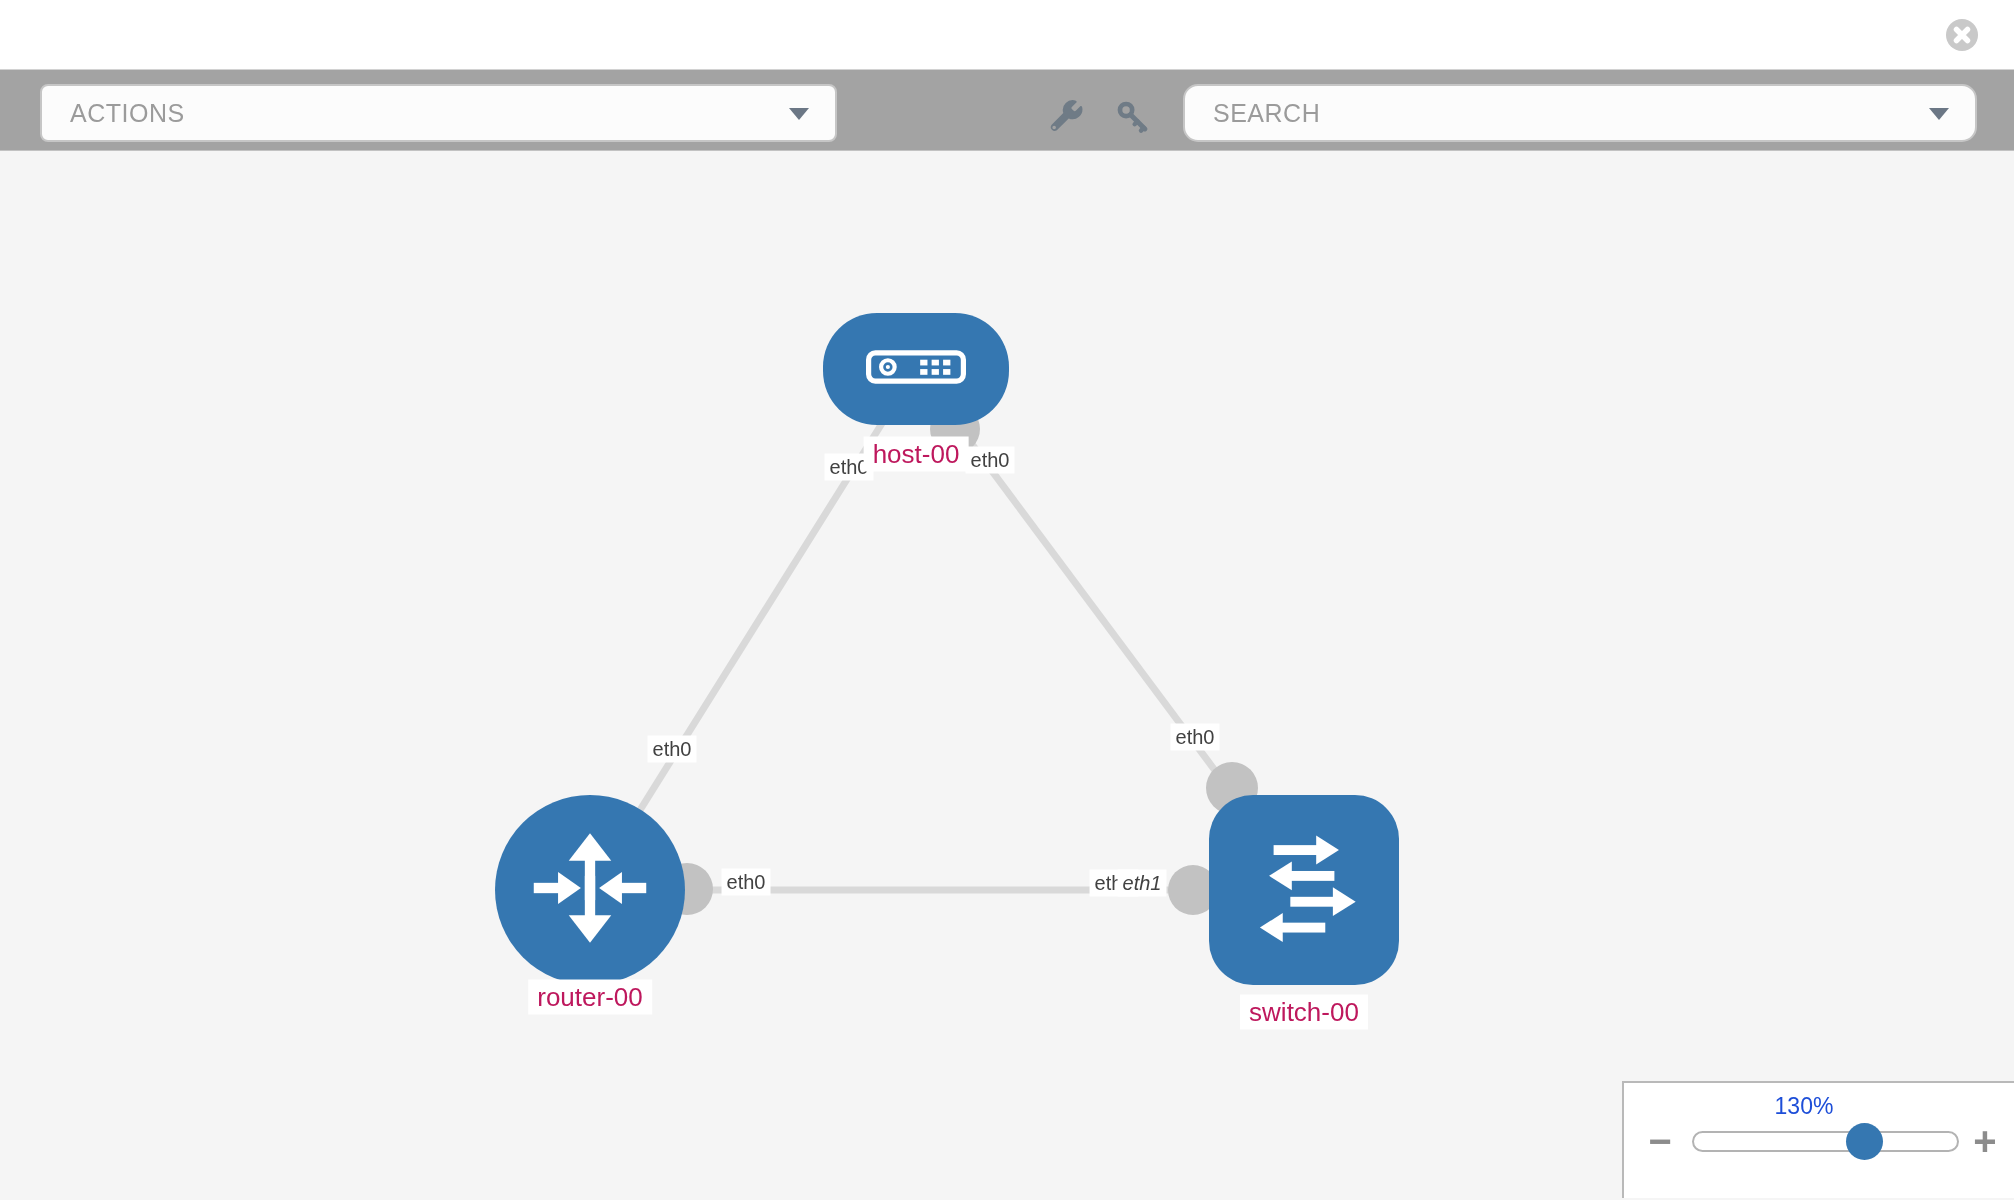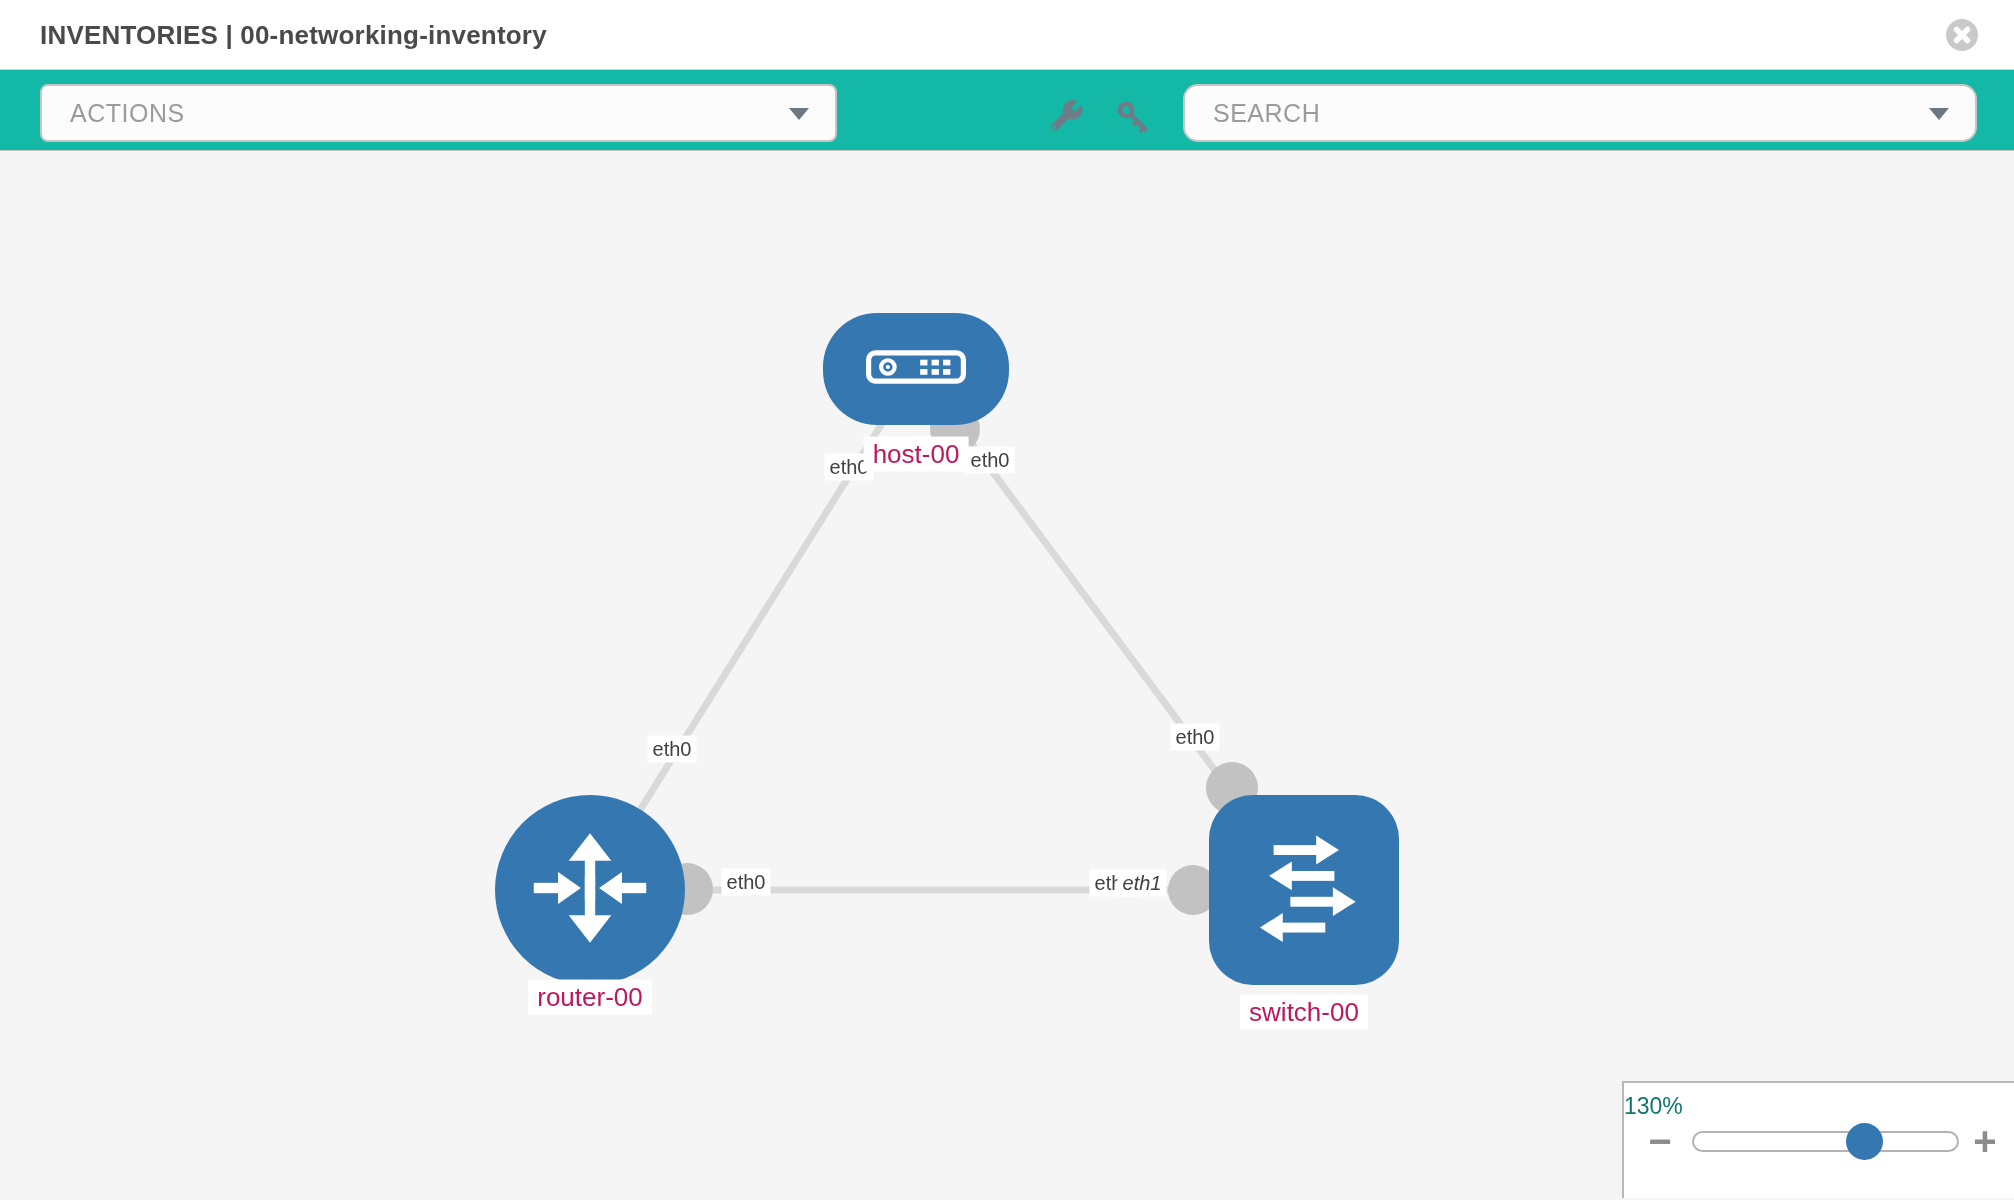--- a/index.html
+++ b/index.html
@@ -7,21 +7,21 @@
               font-family:"Liberation Sans","DejaVu Sans",sans-serif; background:#f5f5f5; }
 
   
   .app-header { position:relative; height:70px; background:#ffffff; border-bottom:1px solid #d2d2d2; }
   .app-title { position:absolute; left:40px; top:50%; transform:translateY(-50%);
                font-size:26px; font-weight:bold; color:#4a4a4a; letter-spacing:0.2px; }
   .close-btn { position:absolute; left:1945px; top:18px; width:34px; height:34px;
                border:none; background:transparent; cursor:pointer; padding:0; }
 
   
-  .toolbar { position:relative; height:81px; background:#14b8a6; border-bottom:1px solid #c2c2c2; }
+  .toolbar { position:relative; height:81px; background:#a3a3a3; border-bottom:1px solid #c2c2c2; }
   .select-box { position:absolute; top:14px; height:58px; background:#fcfcfc;
                 border:2px solid #c6c6c6; border-radius:8px; cursor:pointer; }
   .select-box .select-label { position:absolute; left:28px; top:50%; transform:translateY(-50%);
                 font-size:25px; color:#9b9b9b; letter-spacing:0.5px; }
   .chevron { position:absolute; right:26px; top:50%; margin-top:-5px; width:0; height:0;
              border-left:10px solid transparent; border-right:10px solid transparent;
              border-top:12px solid #6b7785; }
   .actions-box { left:40px; width:797px; }
   .search-box  { left:1183px; width:794px;border-radius:15px; }
   .tool-btn { position:absolute; top:29px; width:36px; height:36px; border:none;
@@ -53,37 +53,36 @@
   .if-switch-left-back  { left:1114px; top:732px; }
   .if-switch-left-front { left:1142px; top:732px;font-style:italic; }
   .lbl-host   { left:916px;  top:303px; }
   .lbl-router { left:590px;  top:816px;margin-top:30px; }
   .lbl-switch { left:1304px; top:861px; }
 
   
   .zoom-panel { position:absolute; left:1622px; top:930px; width:392px; height:117px;
                 background:#ffffff; border:2px solid #b9b9b9; border-right:none; border-bottom:none;
                 z-index:6; }
-  .zoom-value { position:absolute; left:0; right:30px; top:10px; text-align:left;
-                font-size:23px; color:#0f766e; }
+  .zoom-value { position:absolute; left:0; right:30px; top:10px; text-align:center;
+                font-size:23px; color:#1d4ed8; }
   .zoom-btn { position:absolute; border:none; background:transparent; cursor:pointer;
               font-size:40px; font-weight:bold; color:#8c8c8c; line-height:34px;
               width:44px; height:40px; padding:0; }
   .zoom-minus { left:14px; top:38px; }
   .zoom-plus  { left:339px; top:38px; }
   .zoom-track { position:absolute; left:68px; top:48px; width:267px; height:21px;
                 background:#ffffff; border:2px solid #b3b3b3; border-radius:11px; cursor:pointer; }
   .zoom-knob  { position:absolute; left:222px; top:40px; width:37px; height:37px;
                 border-radius:50%; background:#3577b1; cursor:grab; }
 </style>
 </head>
 <body>
 
 <div class="app-header">
-  <div class="app-title">INVENTORIES | 00-networking-inventory</div>
   <button class="close-btn">
     <span>
       <svg width="34" height="34" viewBox="0 0 34 34">
         <circle cx="17" cy="17" r="16" fill="#c9c9c9"></circle>
         <path d="M11.5 11.5 L22.5 22.5 M22.5 11.5 L11.5 22.5" stroke="#ffffff" stroke-width="5.5" stroke-linecap="round"></path>
       </svg>
     </span>
   </button>
 </div>
 

